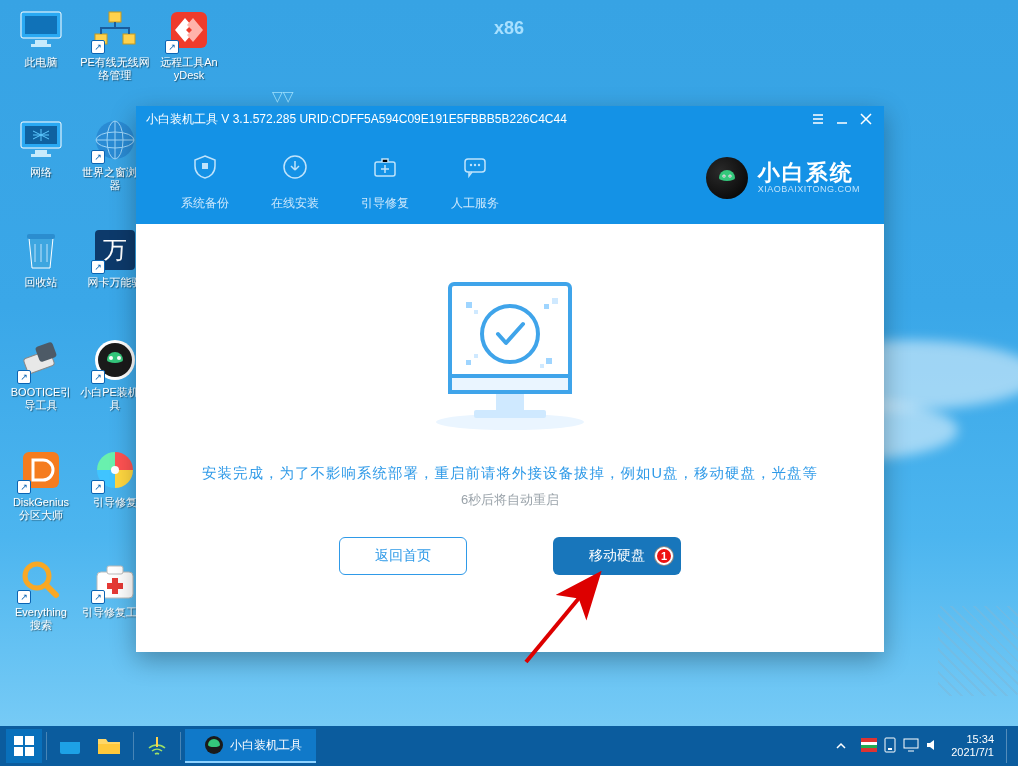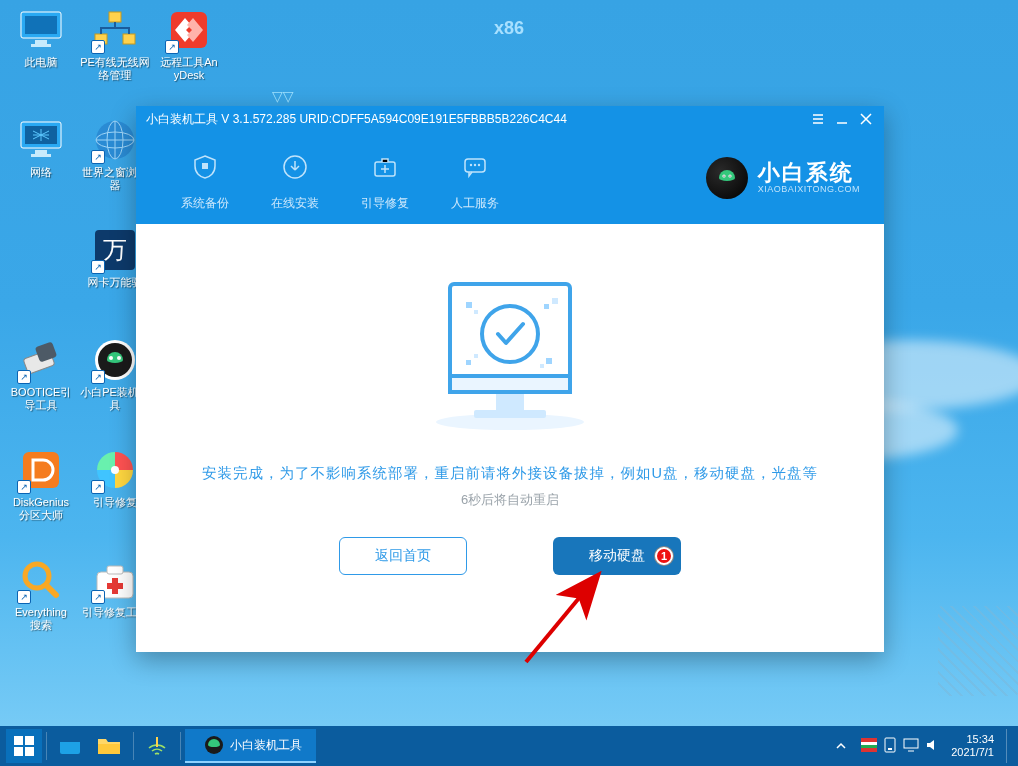--- a/index.html
+++ b/index.html
@@ -83,20 +83,30 @@
     <div class="ic">
         <svg width="44" height="40">
           <rect x="2" y="2" width="40" height="26" rx="2" fill="#29a9f3" stroke="#fff"></rect>
           <rect x="6" y="6" width="32" height="18" fill="#0f62a0"></rect>
           <path d="M14 15h16M22 9v12M14 11l16 8M14 19l16-8" stroke="#5cc8ff" stroke-width="1"></path>
           <rect x="16" y="30" width="12" height="4" fill="#c7eafc"></rect>
           <rect x="12" y="34" width="20" height="3" fill="#c7eafc"></rect>
         </svg>
       </div>
     <div class="lbl">网络</div>
+  </div>
+  <div class="di" style="left:10px; top:226px;">
+    <div class="ic">
+        <svg width="40" height="44">
+          <path d="M8 10h24l-3 30H11z" fill="#3ea6e0" stroke="#fff"></path>
+          <rect x="6" y="6" width="28" height="5" rx="2" fill="#2b8dcf"></rect>
+          <path d="M14 16v18M20 16v18M26 16v18" stroke="#bfe3fb"></path>
+        </svg>
+      </div>
+    <div class="lbl">回收站</div>
   </div>
   <div class="di" style="left:10px; top:336px;">
     <div class="ic">
         <svg width="44" height="44">
           <rect x="6" y="16" width="28" height="16" rx="3" transform="rotate(-20 20 24)" fill="#e8e8e8" stroke="#888"></rect>
           <rect x="18" y="6" width="18" height="16" rx="3" transform="rotate(-20 27 14)" fill="#4d5a66"></rect>
         </svg>
         <div class="shortcut-arrow">↗</div>
       </div>
     <div class="lbl">BOOTICE引导工具</div>

